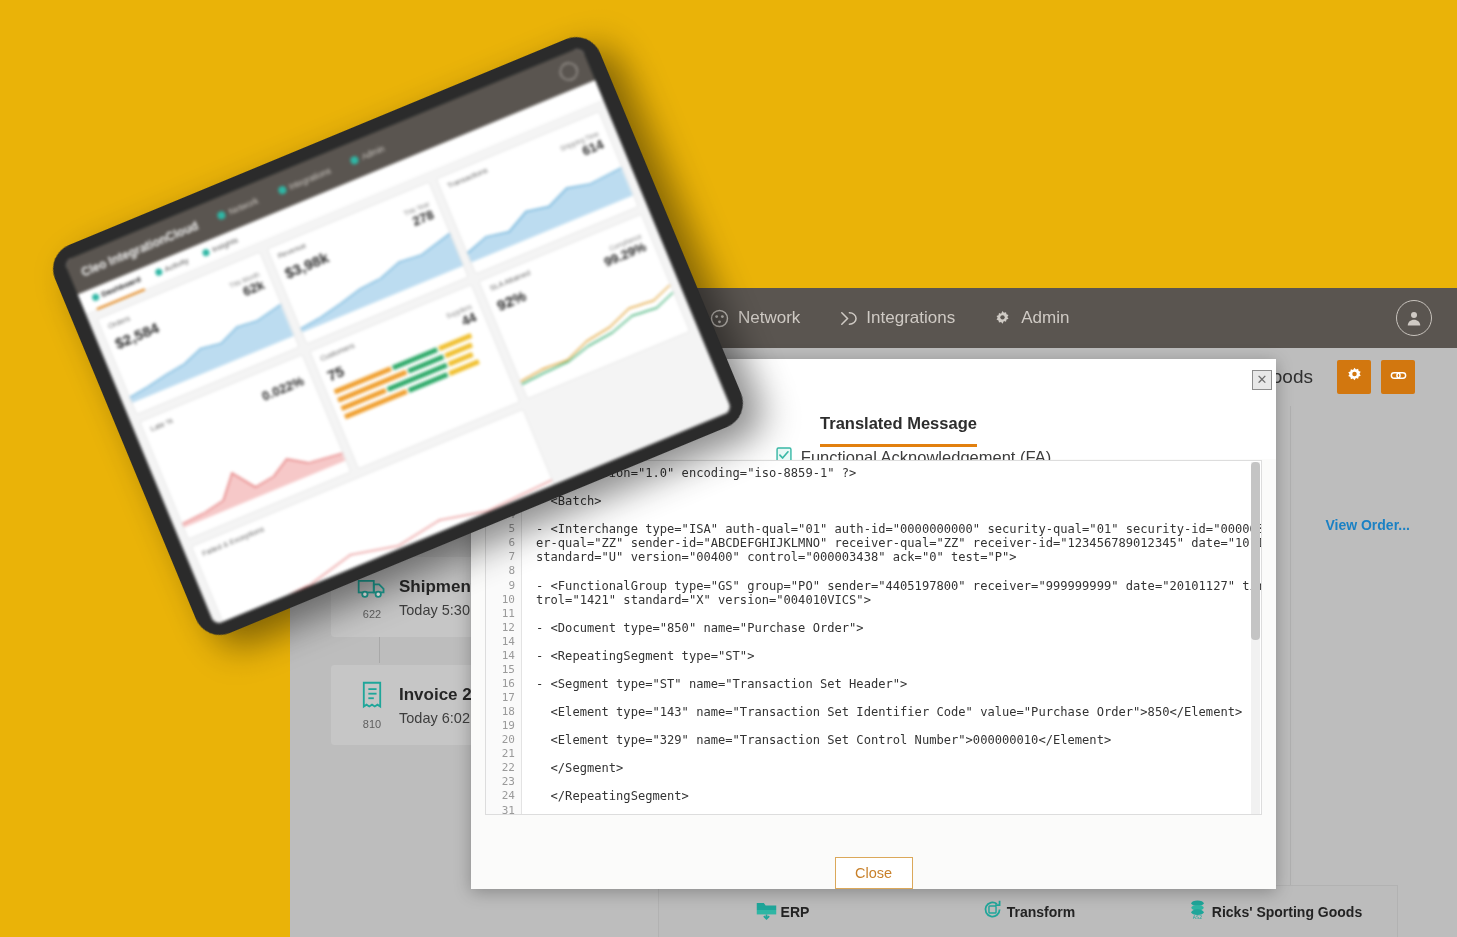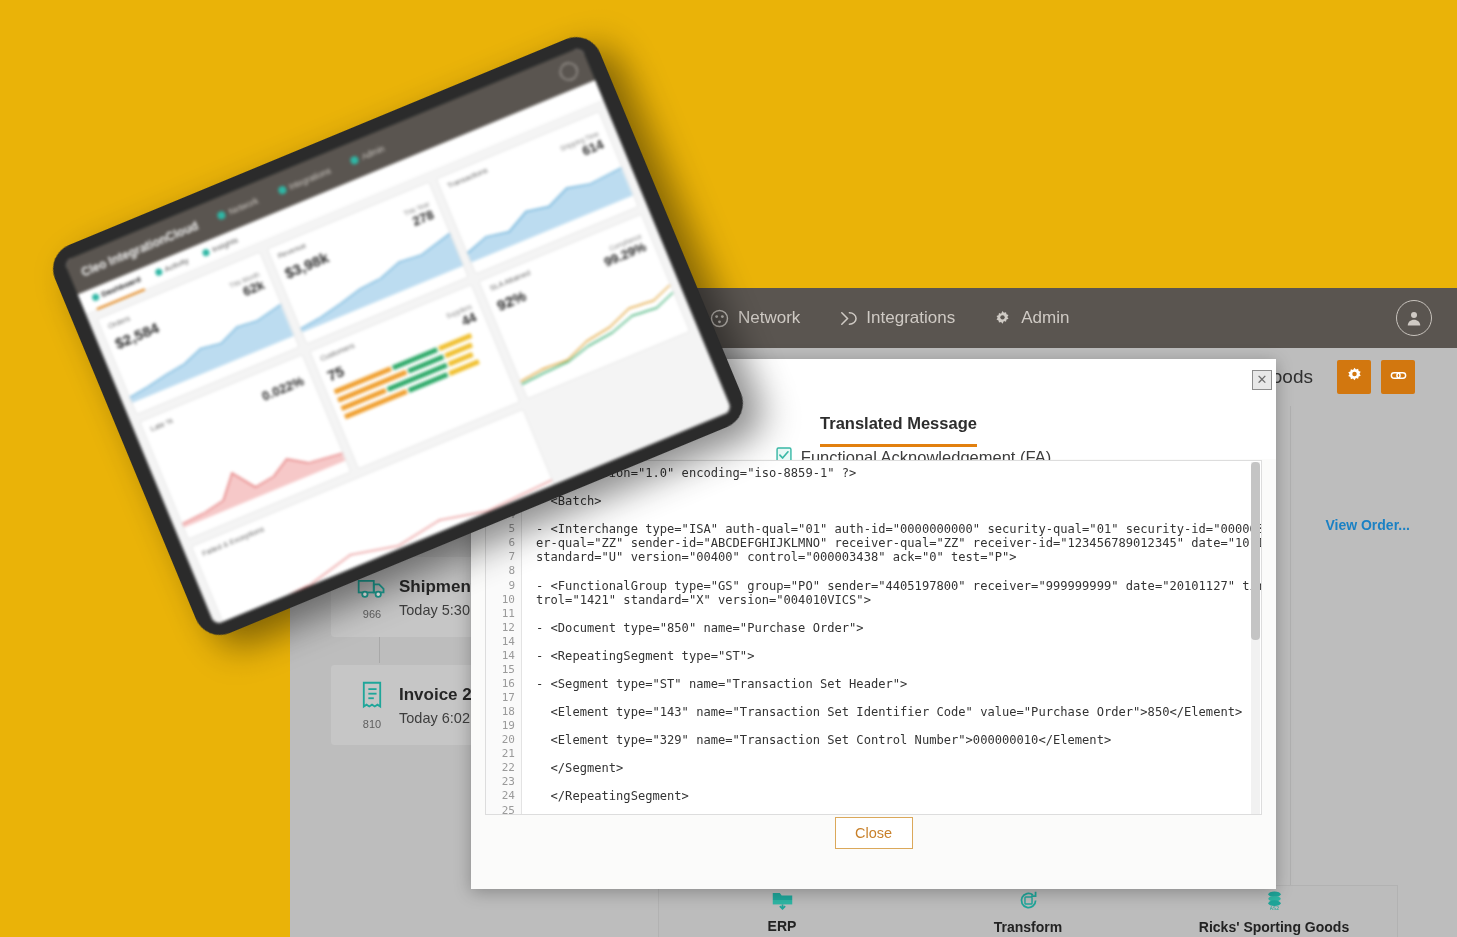--- a/index.html
+++ b/index.html
@@ -166,21 +166,21 @@
     position: absolute;
     left: 368px; bottom: 0;
     width: 740px; height: 52px;
     background: #bcbcbc;
     border: 1px solid #b2b2b2;
     border-bottom: none;
     display: flex;
   }
   .flow-node {
     flex: 1;
-    display: flex; flex-direction: column;
+    display: flex; flex-direction: row;
     align-items: center; justify-content: center;
     gap: 3px;
     cursor: pointer;
   }
   .flow-node .lbl {
     font-size: 14px; font-weight: bold; color: #232323;
     white-space: nowrap;
   }
 
   
@@ -304,21 +304,21 @@
     width: 9px; height: 178px;
     background: #c4c4c4;
     border-radius: 4px;
     cursor: pointer;
   }
 
   .modal-foot {
     position: absolute;
     left: 0; bottom: 0;
     width: 805px; height: 72px;
-    display: flex; align-items: flex-start; justify-content: center;
+    display: flex; align-items: flex-end; justify-content: center;
     background: #fbfbfa;
   }
   .close-btn {
     width: 78px; height: 32px;
     background: #fff;
     border: 1px solid #dba85a;
     color: #c8802a;
     font-size: 14.5px;
     cursor: pointer;
     font-family: "Liberation Sans", sans-serif;
@@ -508,21 +508,21 @@
         <div class="tl-card">
           <div class="tl-ico-wrap">
             <span>
               <svg viewBox="0 0 36 28" width="32" height="26">
                 <rect x="3" y="6" width="17" height="13" fill="none" stroke="#1fa69a" stroke-width="2"></rect>
                 <path d="M20 10h6l5 5v4h-11z" fill="none" stroke="#1fa69a" stroke-width="2"></path>
                 <circle cx="10" cy="21" r="3" fill="#fff" stroke="#1fa69a" stroke-width="2"></circle>
                 <circle cx="25" cy="21" r="3" fill="#fff" stroke="#1fa69a" stroke-width="2"></circle>
               </svg>
             </span>
-            <span class="num">966</span>
+            <span class="num">622</span>
           </div>
           <div class="tl-text">
             <div class="t1">Shipment No</div>
             <div class="t2">Today 5:30 pm</div>
           </div>
         </div>
 
         <div class="tl-card">
           <div class="tl-ico-wrap">
             <span>
@@ -632,21 +632,21 @@
           <div>15</div>
           <div>16</div>
           <div>17</div>
           <div>18</div>
           <div>19</div>
           <div>20</div>
           <div>21</div>
           <div>22</div>
           <div>23</div>
           <div>24</div>
-          <div>25</div>
+          <div>31</div>
         </div>
       <div class="code-body">
         <pre>&lt;?xml version="1.0" encoding="iso-8859-1" ?&gt;
 
 - &lt;Batch&gt;
 
 - &lt;Interchange type="ISA" auth-qual="01" auth-id="0000000000" security-qual="01" security-id="0000000000" send-
 er-qual="ZZ" sender-id="ABCDEFGHIJKLMNO" receiver-qual="ZZ" receiver-id="123456789012345" date="101127" time="1719"
 standard="U" version="00400" control="000003438" ack="0" test="P"&gt;
 

